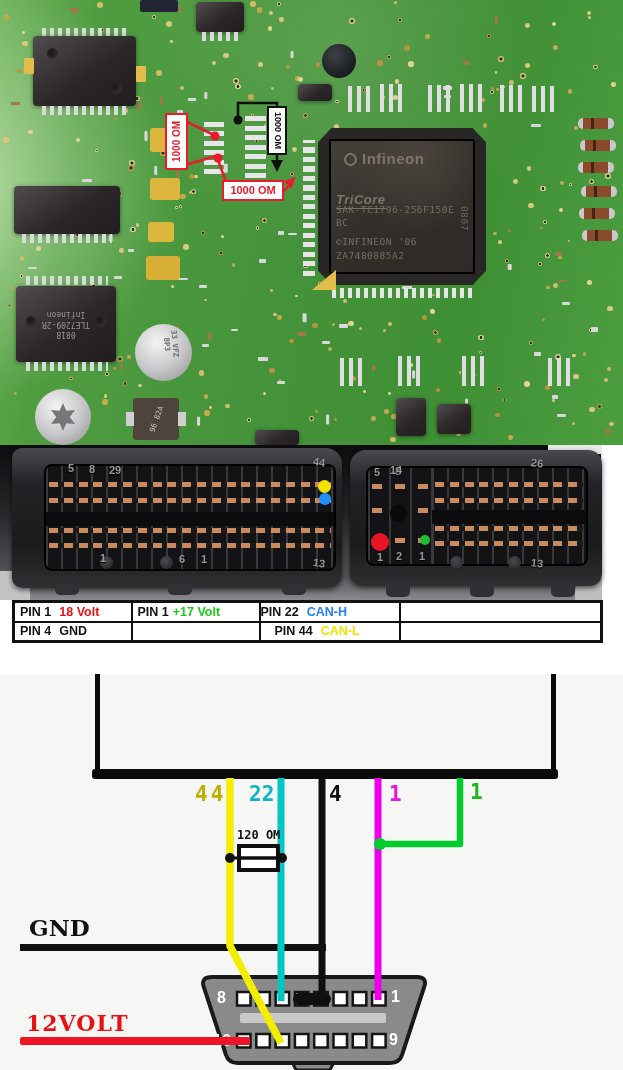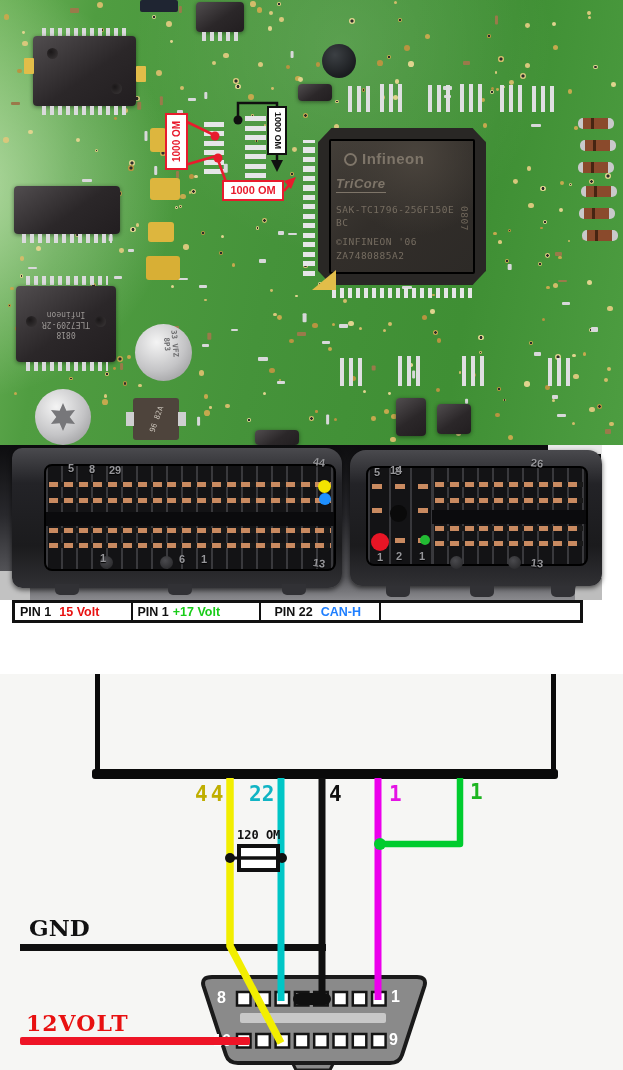--- a/index.html
+++ b/index.html
@@ -506,21 +506,21 @@
         <div class="tab" style="left:-7px"></div>
           <div class="tab" style="right:-7px"></div>
         <div class="diode-text">96 82A</div>
       </div>
 
       <div class="padcol" style="left:303px;top:140px;width:12px;height:136px"></div>
       <div class="padrow" style="left:332px;top:288px;width:140px;height:10px"></div>
       <div class="tricore">
         <div class="face"></div>
         <div class="tc-text tc-brand" style="left:26px;top:22px"><span class="tc-logo"></span><span>Infineon</span></div>
-        <div class="tc-text tc-family" style="left:18px;top:48px">TriCore</div>
+        <div class="tc-text tc-family" style="left:18px;top:64px">TriCore</div>
         <div class="tc-text tc-mono" style="left:18px;top:76px">SAK-TC1796-256F150E</div>
         <div class="tc-text tc-mono" style="left:18px;top:89px">BC</div>
         <div class="tc-text tc-mono" style="left:18px;top:108px">©INFINEON '06</div>
         <div class="tc-text tc-mono" style="left:18px;top:122px">ZA7480885A2</div>
         <div class="tc-text tc-mono tc-date" style="right:16px;top:78px">0807</div>
         <div class="dimple" style="right:16px;top:14px;width:9px;height:9px"></div>
         <div class="dimple" style="left:16px;bottom:14px;width:9px;height:9px"></div>
       </div>
       <div class="gold-tri"></div>
 
@@ -642,24 +642,30 @@
     <div class="mtab" style="left:168px"></div>
     <div class="mtab" style="left:282px"></div>
     <div class="mtab" style="left:386px;top:141px"></div>
     <div class="mtab" style="left:470px;top:141px"></div>
     <div class="mtab" style="left:551px;top:141px"></div>
   </section>
 
   <table class="pin-table">
     <tbody>
         <tr>
-      <td style="width:118px"><span>PIN 1</span><span class="pt-val" style="color: rgb(232, 17, 17);">15 Volt</span></td>
+      <td style="width:118px"><span>PIN 1</span><span class="pt-val" style="color: rgb(232, 17, 17);">18 Volt</span></td>
       <td style="width:128px"><span>PIN 1</span><span class="pt-val" style="margin-left: 4px; color: rgb(24, 204, 24);">+17 Volt</span></td>
-      <td style="width:120px;padding-left:14px"><span>PIN 22</span><span class="pt-val" style="color: rgb(31, 127, 255);">CAN-H</span></td>
+      <td style="width:140px;padding-left:0"><span>PIN 22</span><span class="pt-val" style="color: rgb(31, 127, 255);">CAN-H</span></td>
       <td style="width:202px"><span></span></td>
+    </tr>
+    <tr>
+      <td><span>PIN 4</span><span class="pt-val" style="color: rgb(17, 17, 17);">GND</span></td>
+      <td><span></span></td>
+      <td style="padding-left:14px"><span>PIN 44</span><span class="pt-val" style="color: rgb(240, 228, 0);">CAN-L</span></td>
+      <td><span></span></td>
     </tr>
   </tbody>
     </table>
 
   <section class="diagram">
     <svg width="623" height="425" viewBox="0 645 623 425">
       <rect x="0" y="674" width="623" height="396" fill="#f6f6f4"></rect>
 
       <line x1="97.5" y1="674" x2="97.5" y2="771" stroke="#0a0a0a" stroke-width="5"></line>
       <line x1="553.5" y1="674" x2="553.5" y2="771" stroke="#0a0a0a" stroke-width="5"></line>

